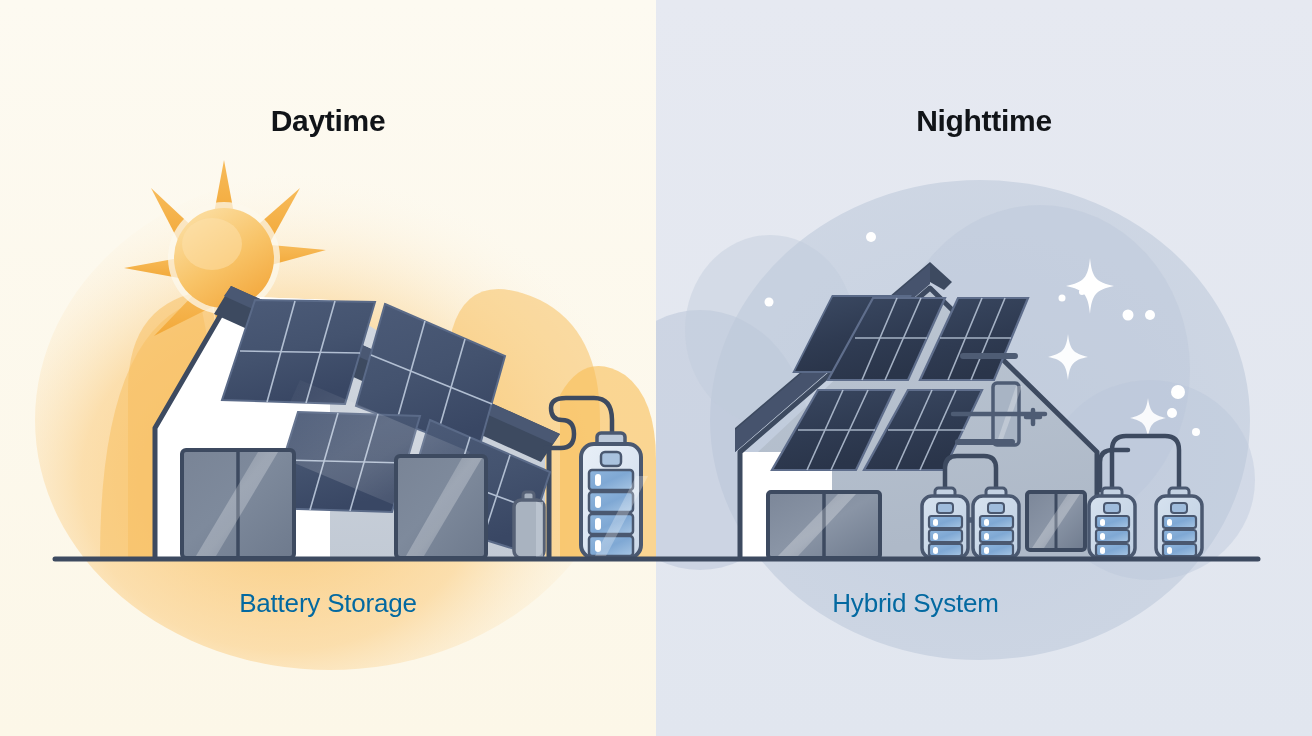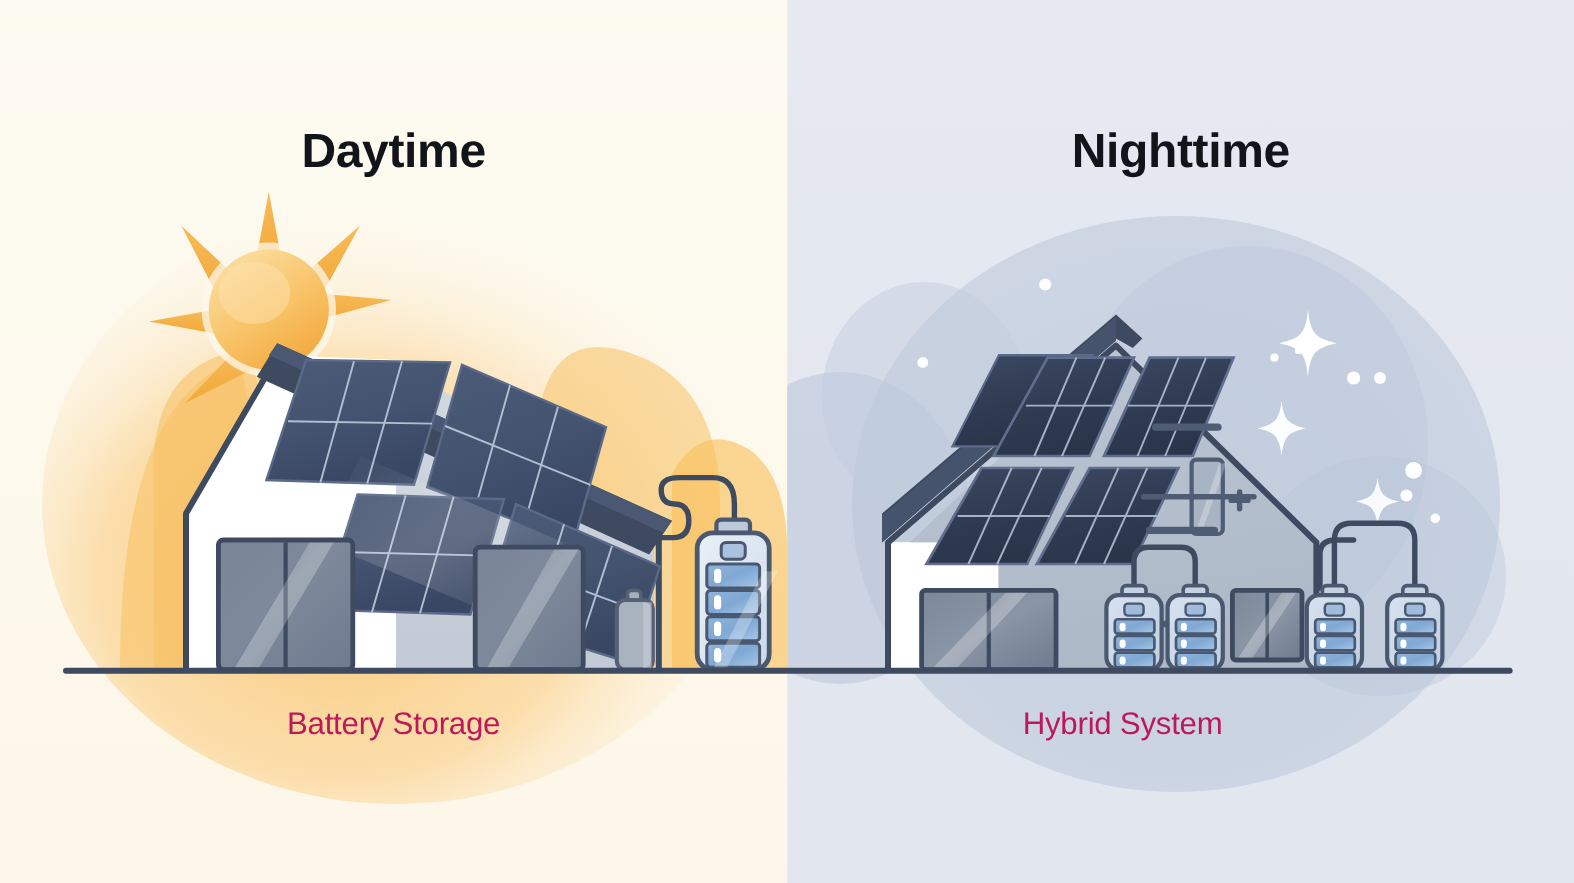--- a/index.html
+++ b/index.html
@@ -21,41 +21,41 @@
   #infographic svg.stage {
     position: absolute;
     inset: 0;
     width: 1312px;
     height: 736px;
     display: block;
   }
   .panel-title {
     position: absolute;
     top: 104px;
-    font-size: 40px;
+    font-size: 30px;
     font-weight: bold;
     letter-spacing: -0.3px;
     color: #111418;
     text-align: center;
     white-space: nowrap;
   }
   .panel-caption {
     position: absolute;
     top: 588px;
     font-size: 26px;
     font-weight: normal;
     letter-spacing: -0.2px;
-    color: #be185d;
+    color: #0369a1;
     text-align: center;
     white-space: nowrap;
   }
   #title-day   { left: 0;    width: 656px; }
   #title-night { left: 656px; width: 656px; text-align: center; }
   #caption-day   { left: 0;    width: 656px; }
-  #caption-night { left: 656px; width: 559px; }
+  #caption-night { left: 636px; width: 559px; }
 </style>
 </head>
 <body>
 
 <div id="infographic">
 
   <svg class="stage" viewBox="0 0 1312 736">
     <defs>
 
       <linearGradient id="gDayBg" x1="0" y1="0" x2="0" y2="1">

